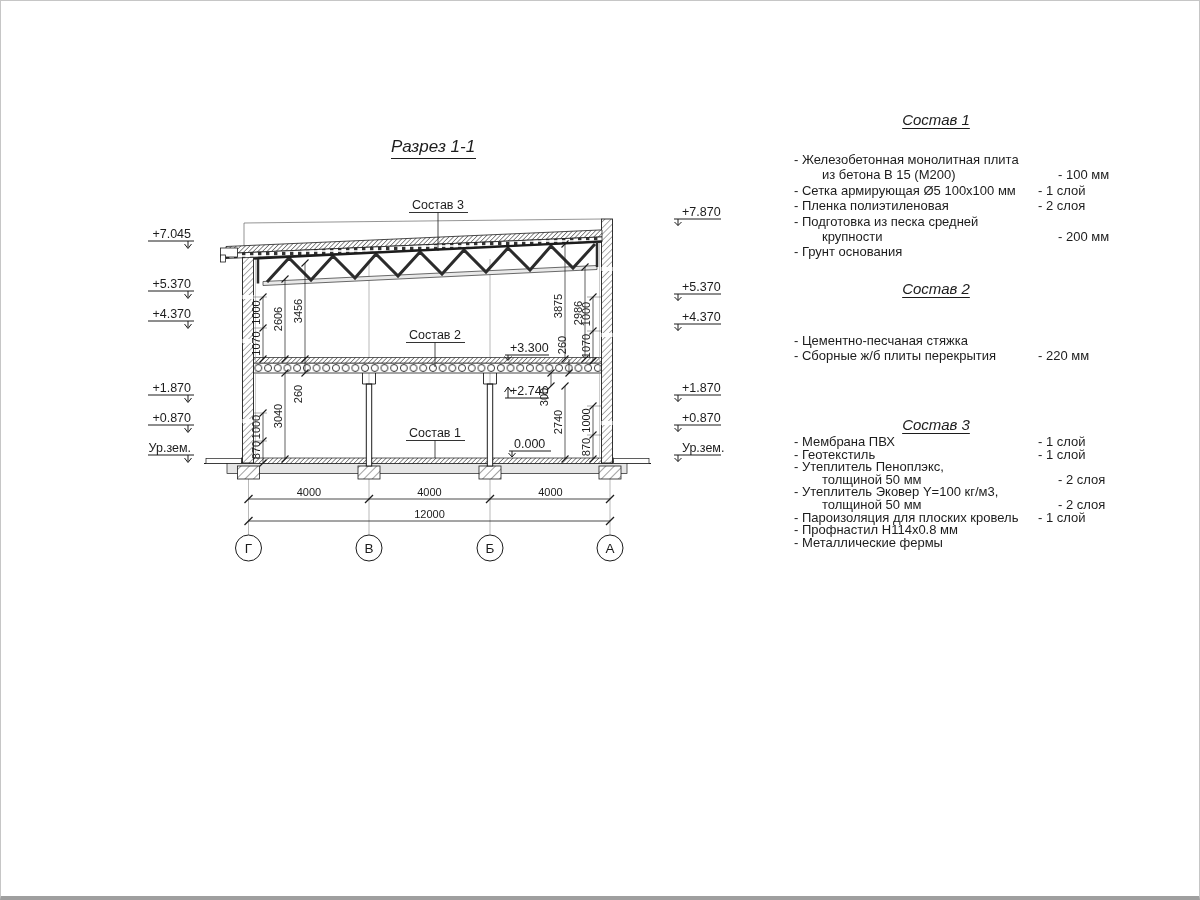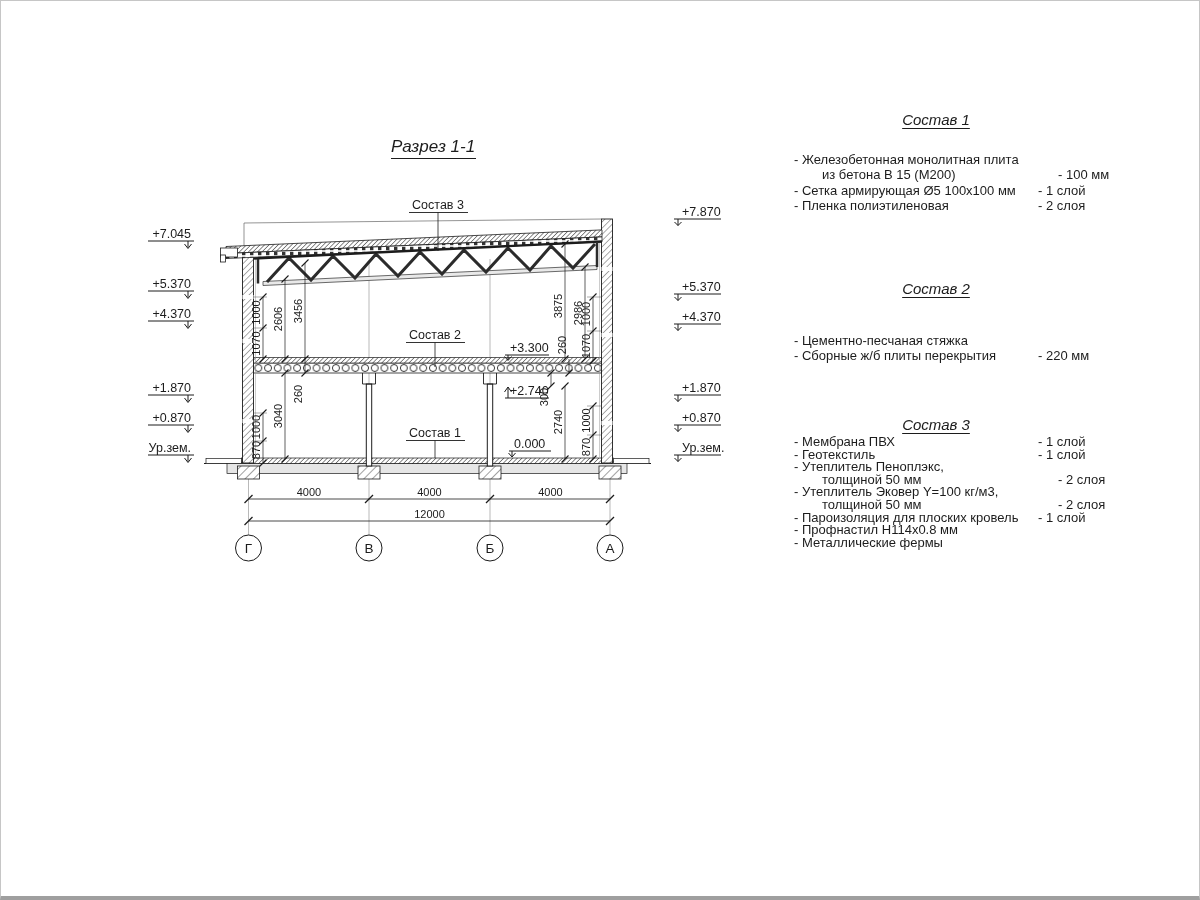--- a/index.html
+++ b/index.html
@@ -320,20 +320,23 @@
     <line x1="390" y1="157.5" x2="475" y2="157.5" stroke="#1c1c1c" stroke-width="1"></line>
   </g>
 </svg>
 
 <div class="panel-title" style="left:790px;top:110px;">Состав 1</div>
 <div class="plist p1" style="top:151px;">
   <div class="row"><span class="t">- Железобетонная монолитная плита</span><span class="v"></span></div>
   <div class="row ind"><span class="t">из бетона В 15 (М200)</span><span class="v">- 100 мм</span></div>
   <div class="row"><span class="t">- Сетка армирующая Ø5 100х100 мм</span><span class="v">- 1 слой</span></div>
   <div class="row"><span class="t">- Пленка полиэтиленовая</span><span class="v">- 2 слоя</span></div>
+  <div class="row"><span class="t">- Подготовка из песка средней</span><span class="v"></span></div>
+  <div class="row ind"><span class="t">крупности</span><span class="v">- 200 мм</span></div>
+  <div class="row"><span class="t">- Грунт основания</span><span class="v"></span></div>
 </div>
 
 <div class="panel-title" style="left:790px;top:279px;">Состав 2</div>
 <div class="plist p2" style="top:332px;">
   <div class="row"><span class="t">- Цементно-песчаная стяжка</span><span class="v"></span></div>
   <div class="row"><span class="t">- Сборные ж/б плиты перекрытия</span><span class="v">- 220 мм</span></div>
 </div>
 
 <div class="panel-title" style="left:790px;top:415px;">Состав 3</div>
 <div class="plist p3" style="top:435px;">

